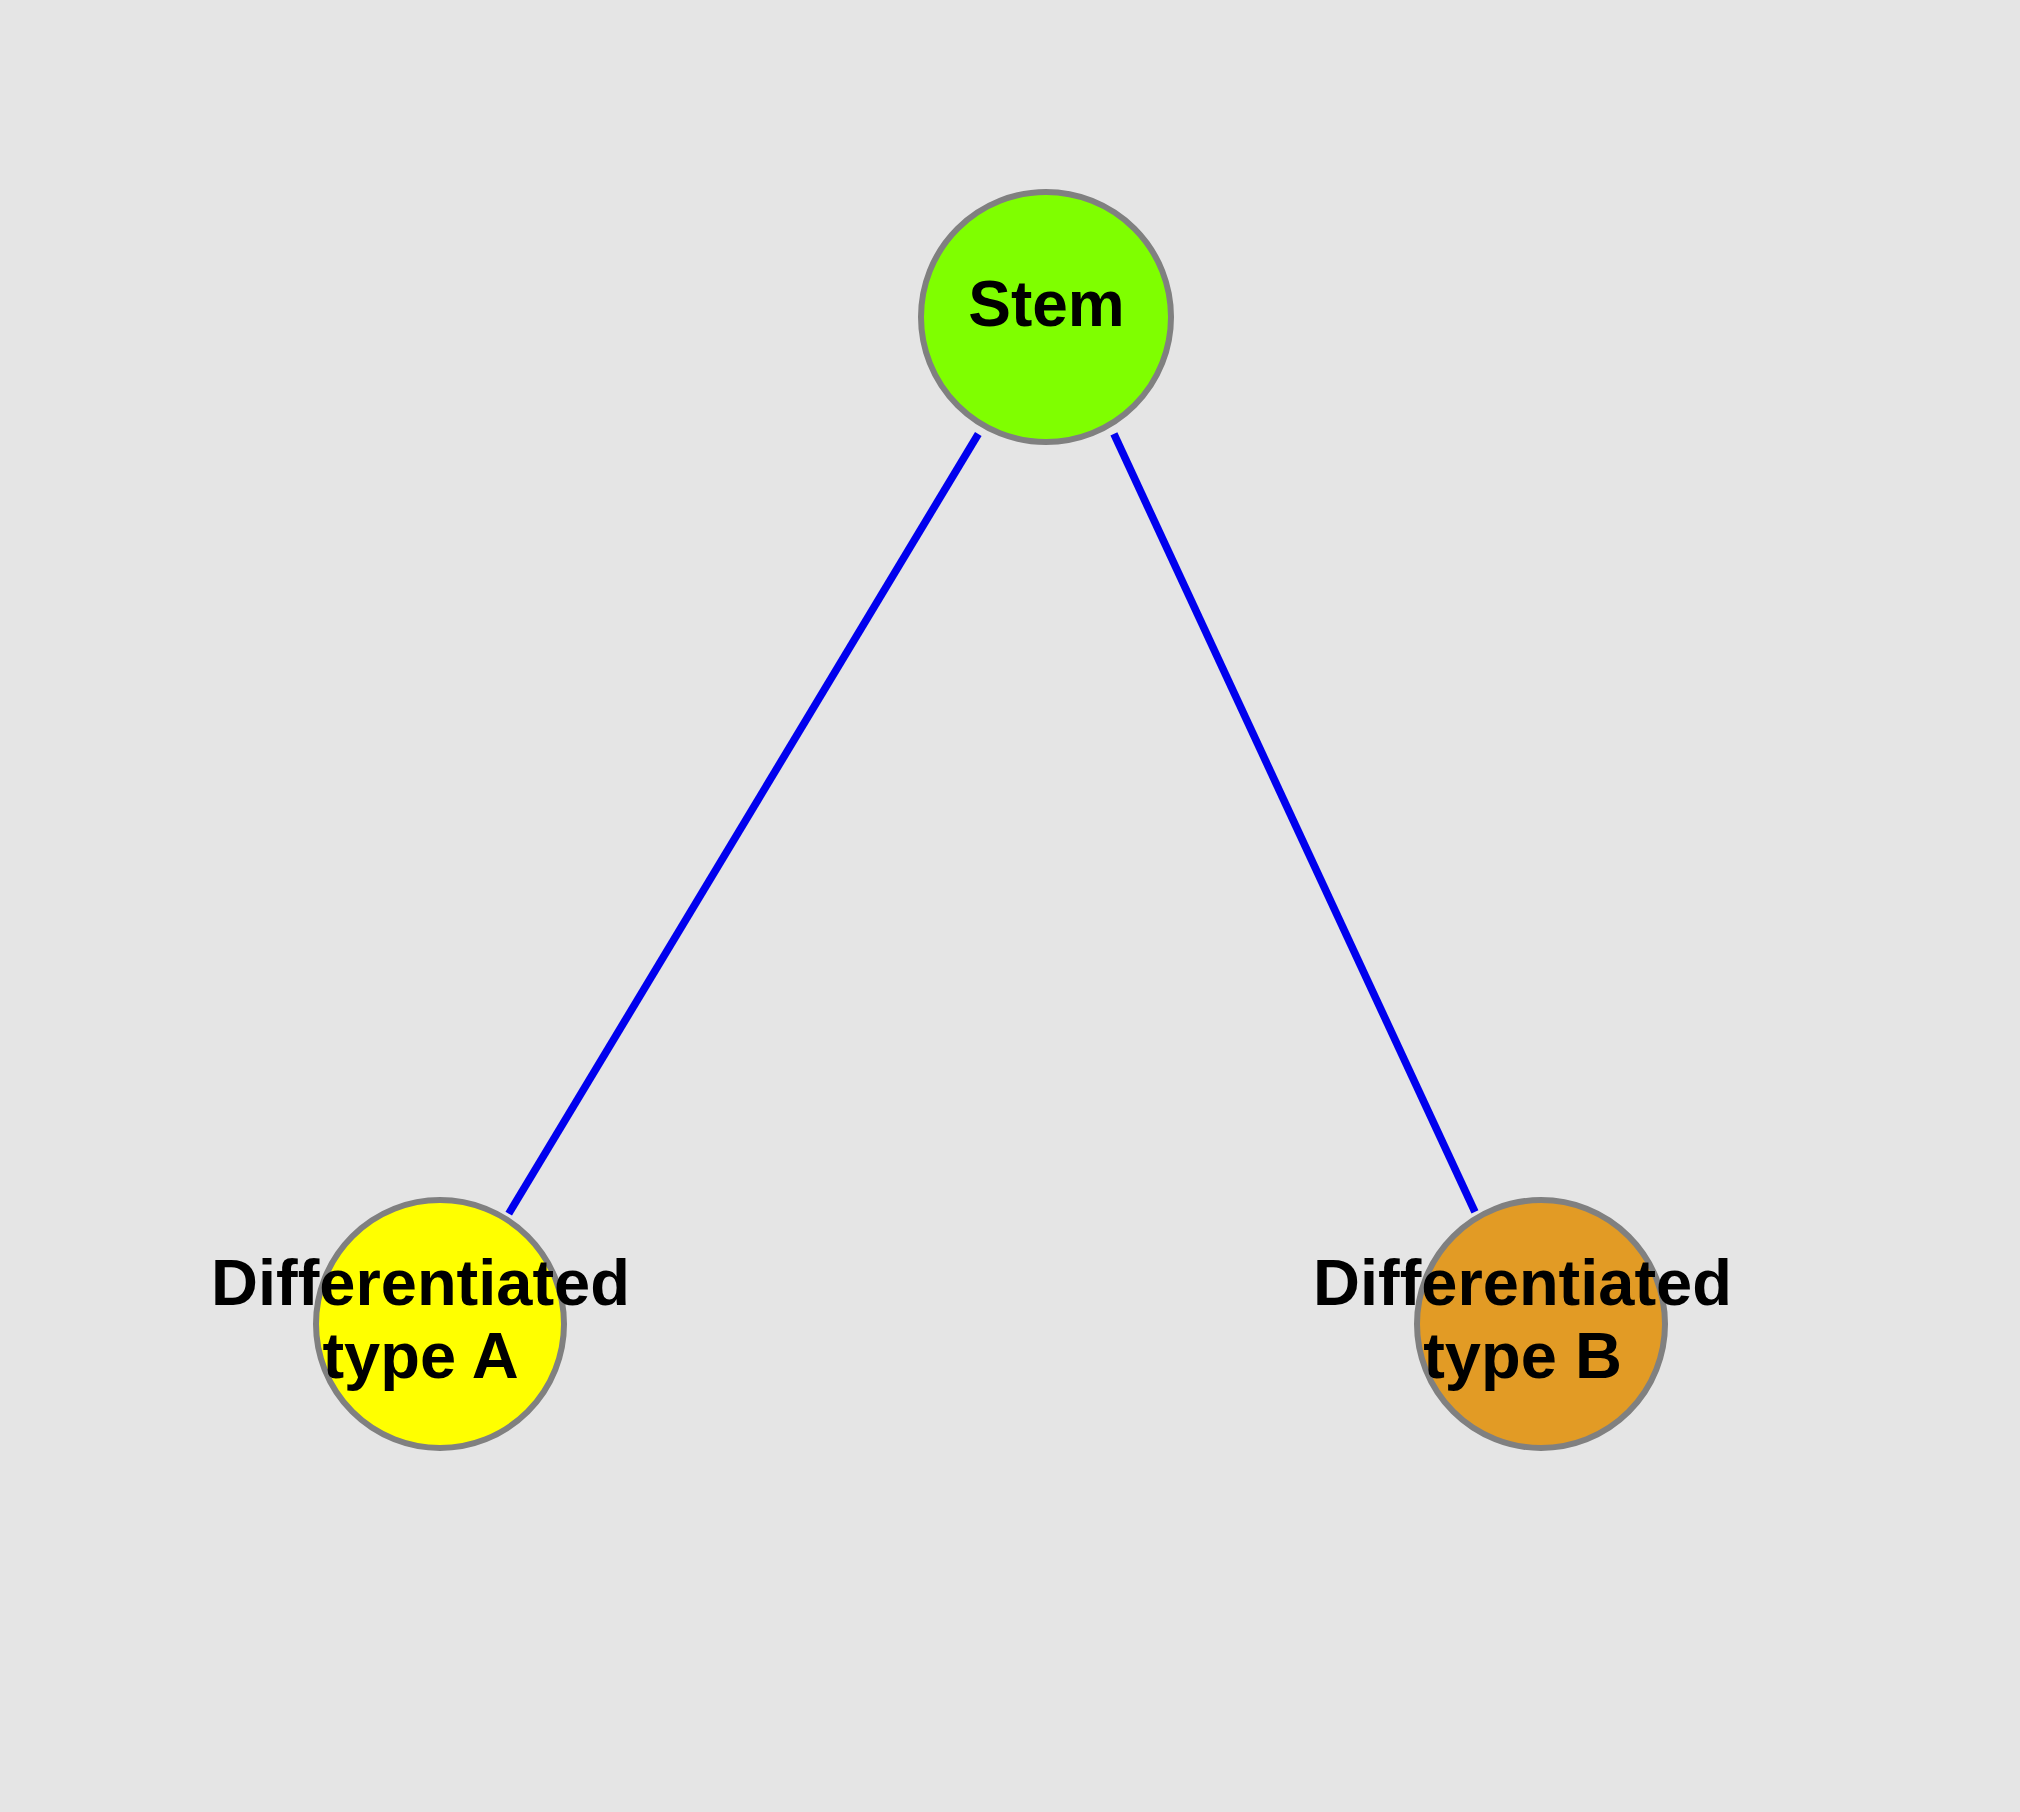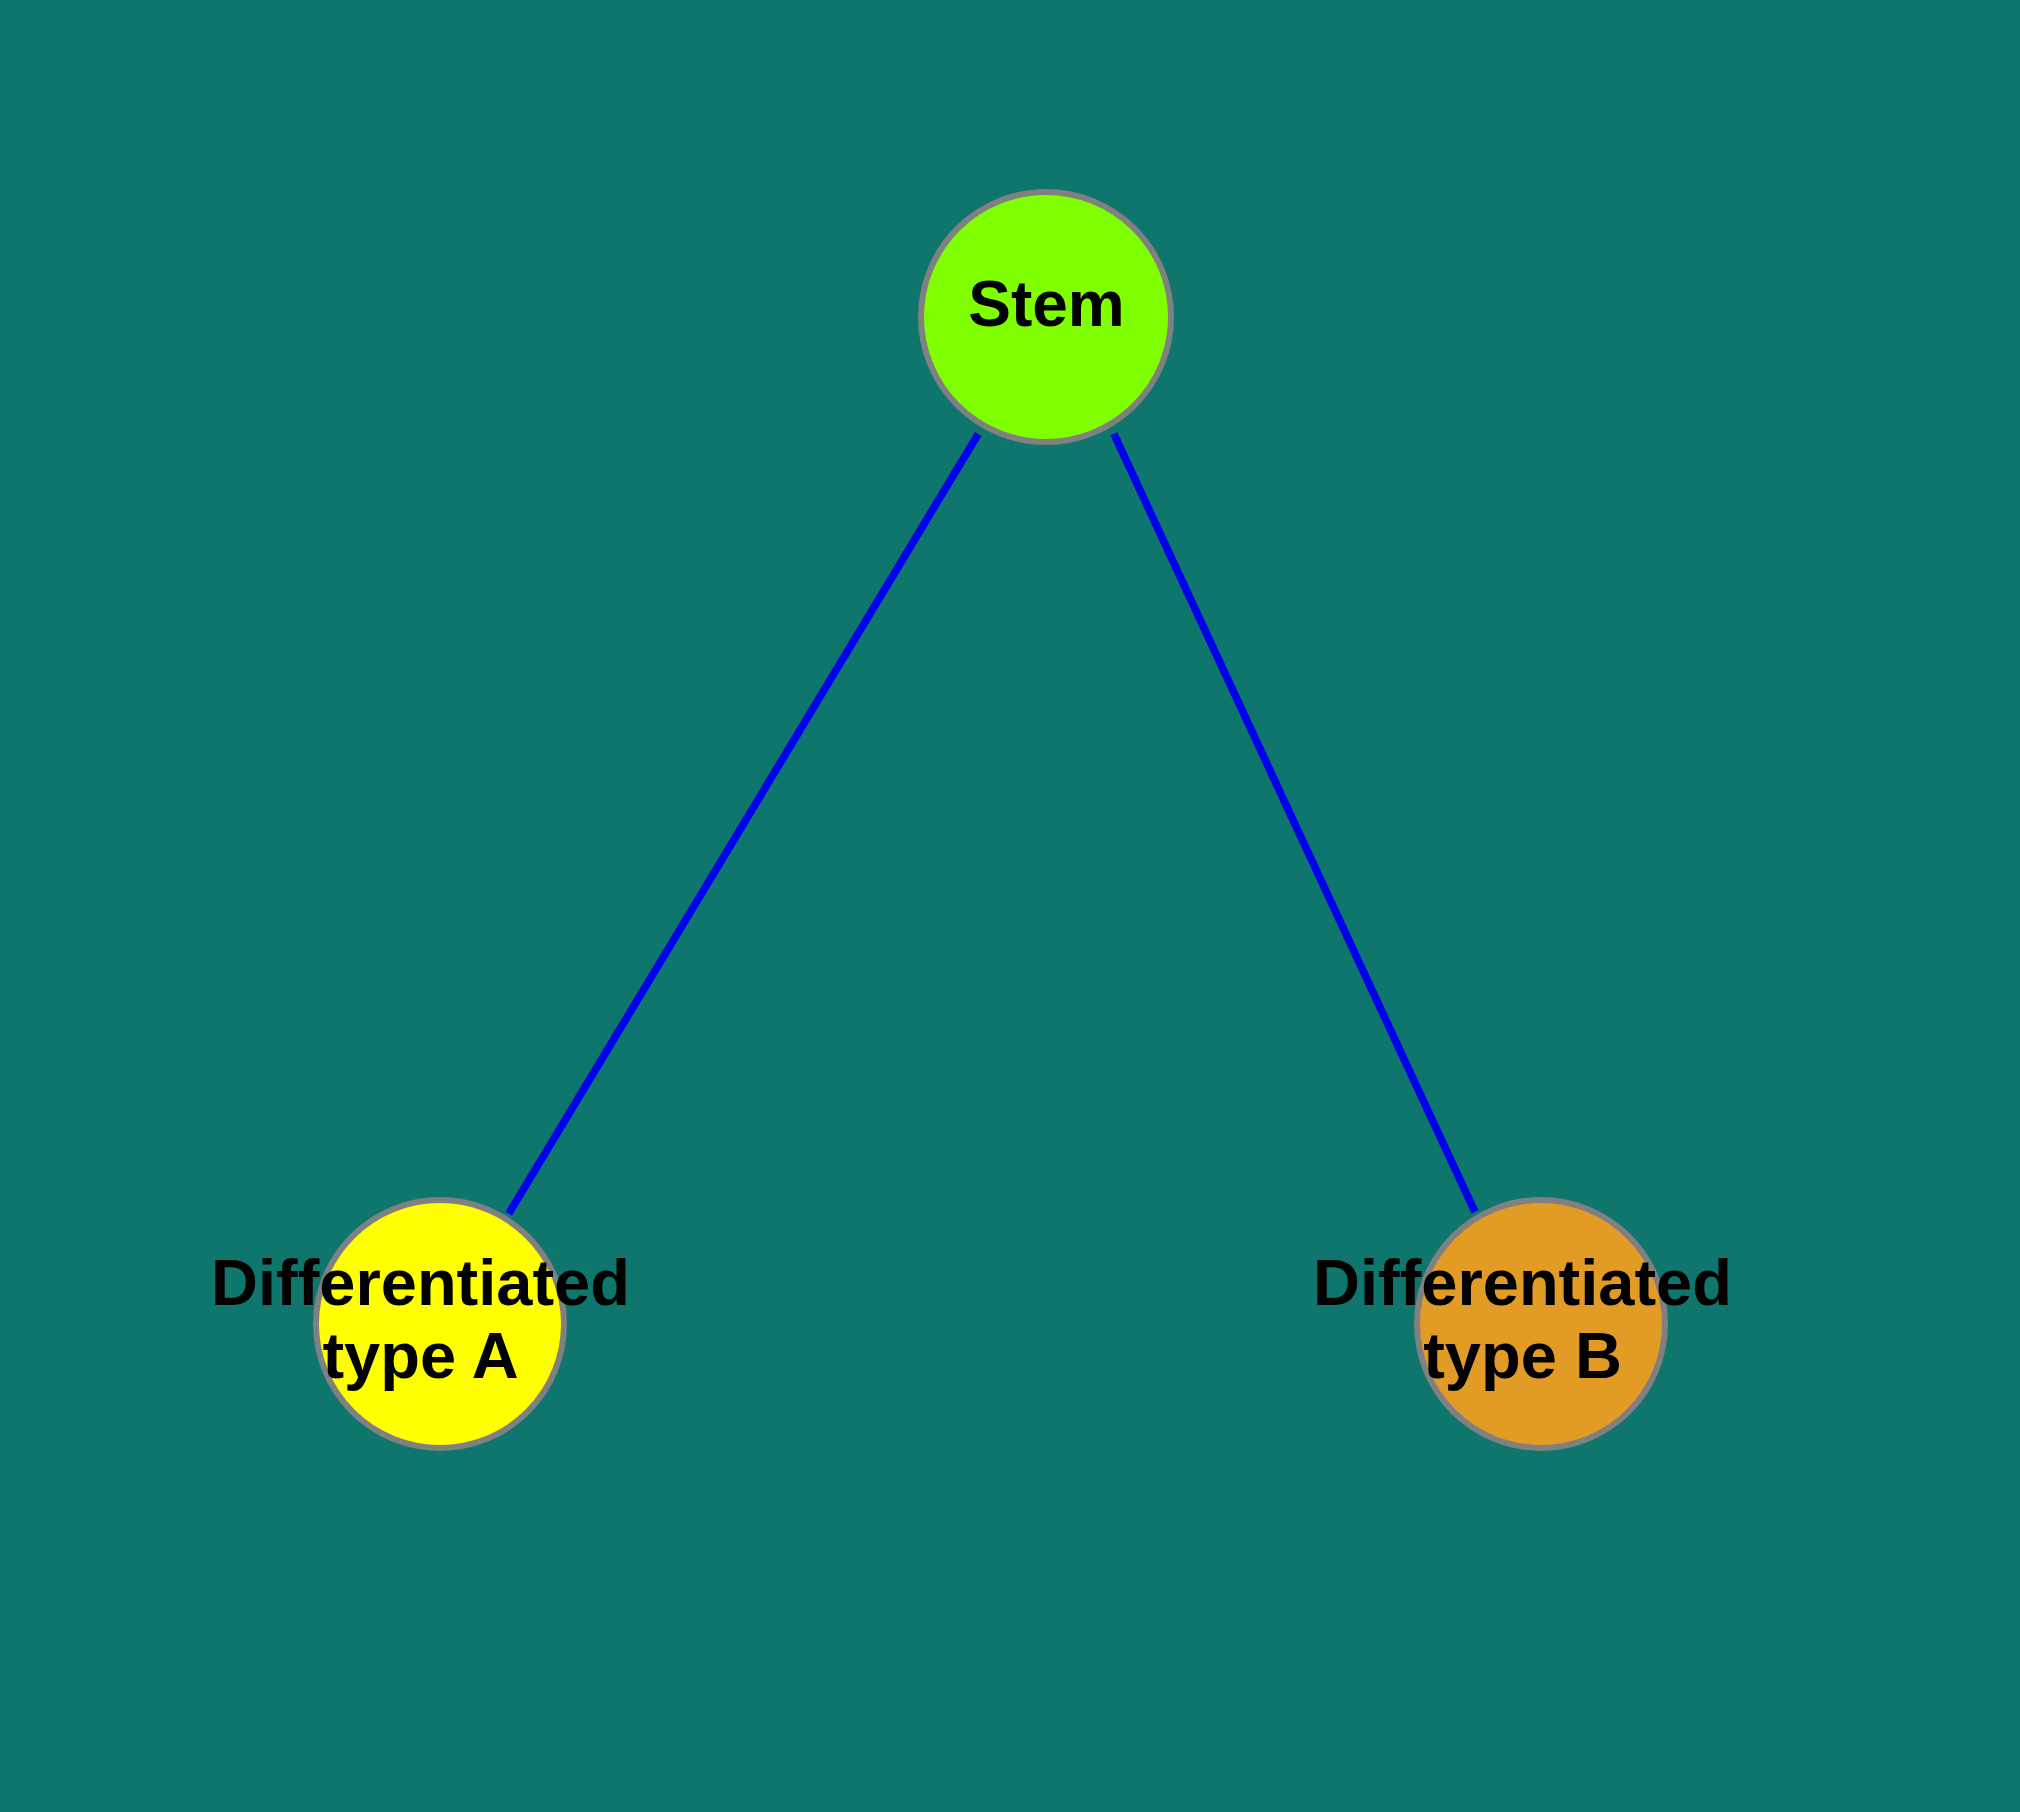--- a/index.html
+++ b/index.html
@@ -73,21 +73,21 @@
   .label-type-b {
     left: 1268px;
     top: 1246px;
     width: 509px;
     font-size: 65px;
   }
 </style>
 </head>
 <body>
 
-<div id="canvas" style="background: #0f766e; width: 2021px; height: 1812px;">
+<div id="canvas" style="background: #e5e5e5; width: 2021px; height: 1812px;">
 
   <svg id="edge-layer" viewBox="0 0 2384 2138">
     <line x1="1154" y1="512" x2="600" y2="1432" stroke="#0000ee" stroke-width="9"></line>
     <line x1="1314" y1="512" x2="1740" y2="1430" stroke="#0000ee" stroke-width="9"></line>
   </svg>
 
   <div class="node node-stem" style="background: rgb(127, 255, 0); border-color: rgb(128, 128, 128); left: 918px; top: 189px; width: 256px; height: 256px;"></div>
   <div class="node node-type-a" style="background: rgb(255, 255, 0); border-color: rgb(128, 128, 128); left: 313px; top: 1197px; width: 254px; height: 254px;"></div>
   <div class="node node-type-b" style="background: rgb(226, 155, 37); border-color: rgb(128, 128, 128); left: 1414px; top: 1197px; width: 254px; height: 254px;"></div>
 

